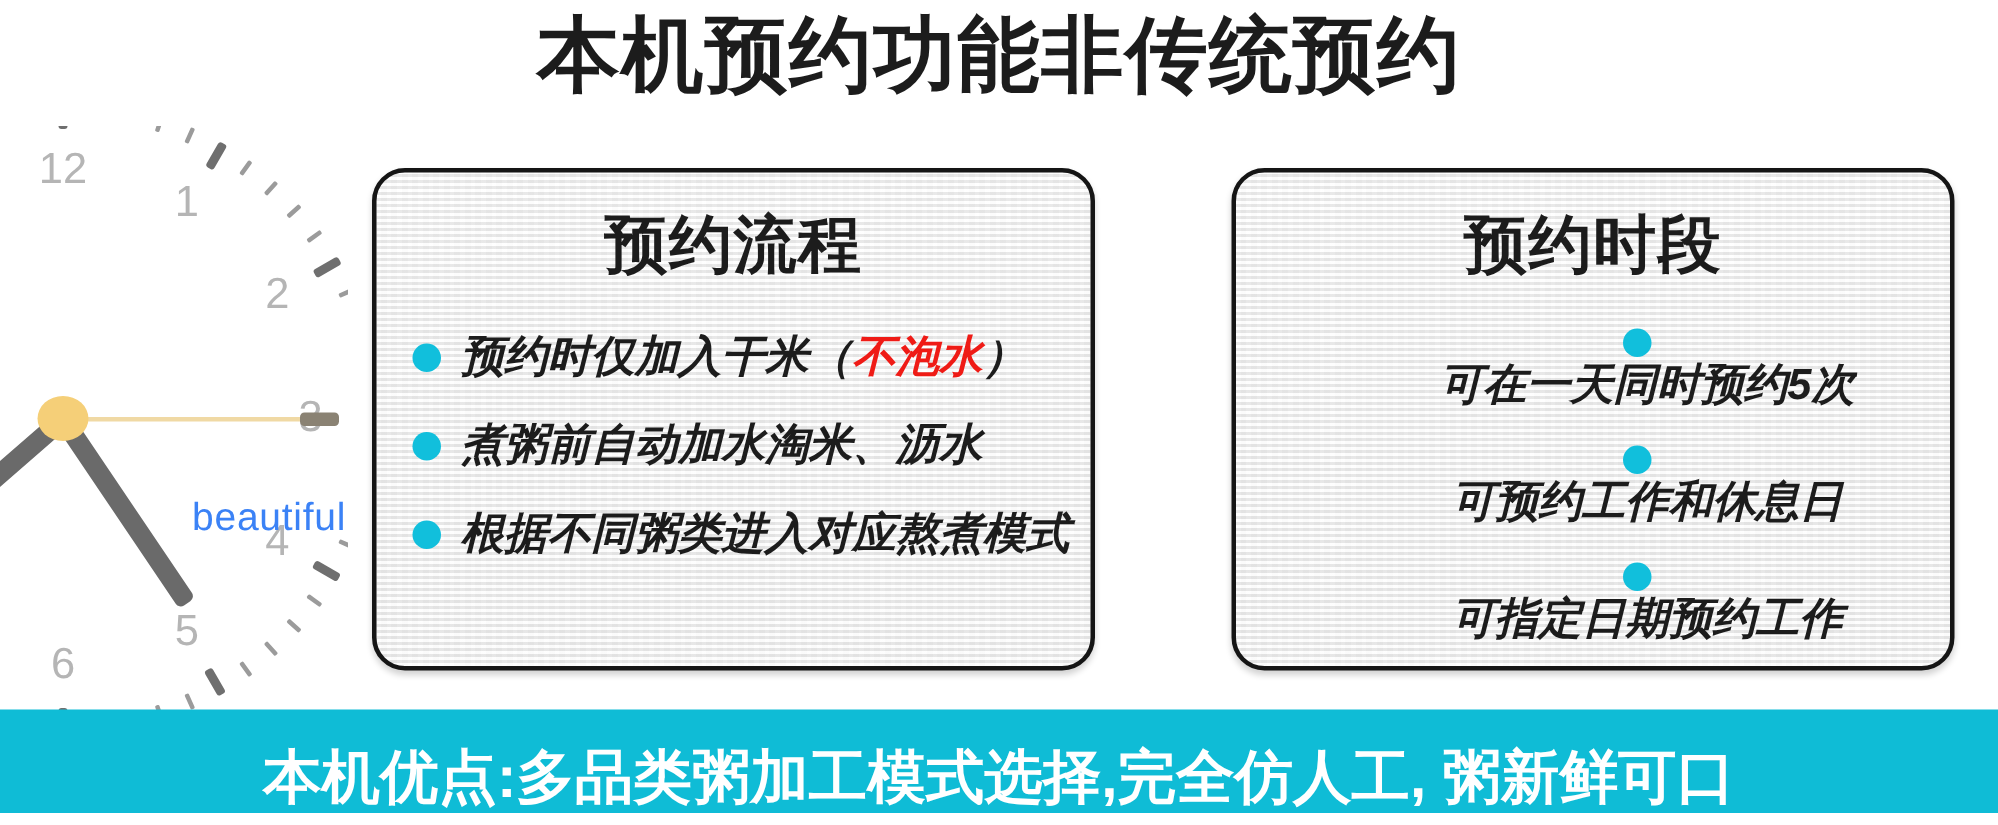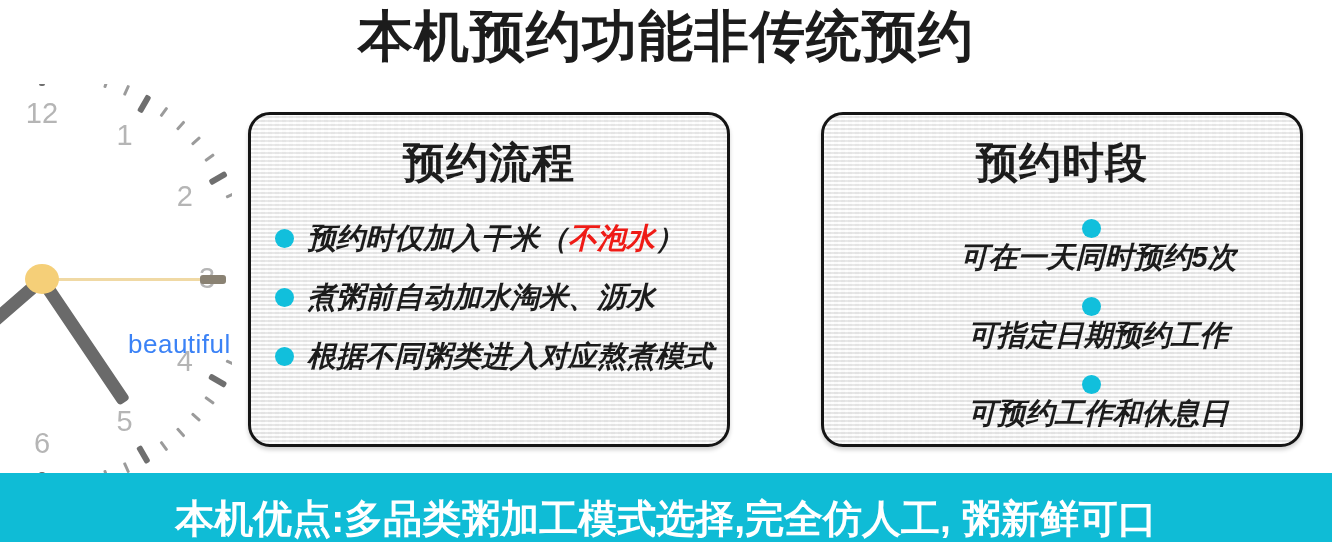--- a/index.html
+++ b/index.html
@@ -337,24 +337,24 @@
 
 <div class="card" id="card-schedule">
   <div class="card-title">预约时段</div>
   <div class="bullet-list">
     <div class="bullet-row">
       <span class="bullet-dot"></span>
       <span class="bullet-text">可在一天同时预约5次</span>
     </div>
     <div class="bullet-row">
       <span class="bullet-dot"></span>
+      <span class="bullet-text">可预约工作和休息日</span>
+    </div>
+    <div class="bullet-row">
+      <span class="bullet-dot"></span>
       <span class="bullet-text">可指定日期预约工作</span>
-    </div>
-    <div class="bullet-row">
-      <span class="bullet-dot"></span>
-      <span class="bullet-text">可预约工作和休息日</span>
     </div>
   </div>
 </div>
 
 <div id="bottom-banner">
   <div id="banner-text">本机优点:多品类粥加工模式选择,完全仿人工, 粥新鲜可口</div>
 </div>
 
 </body></html>

